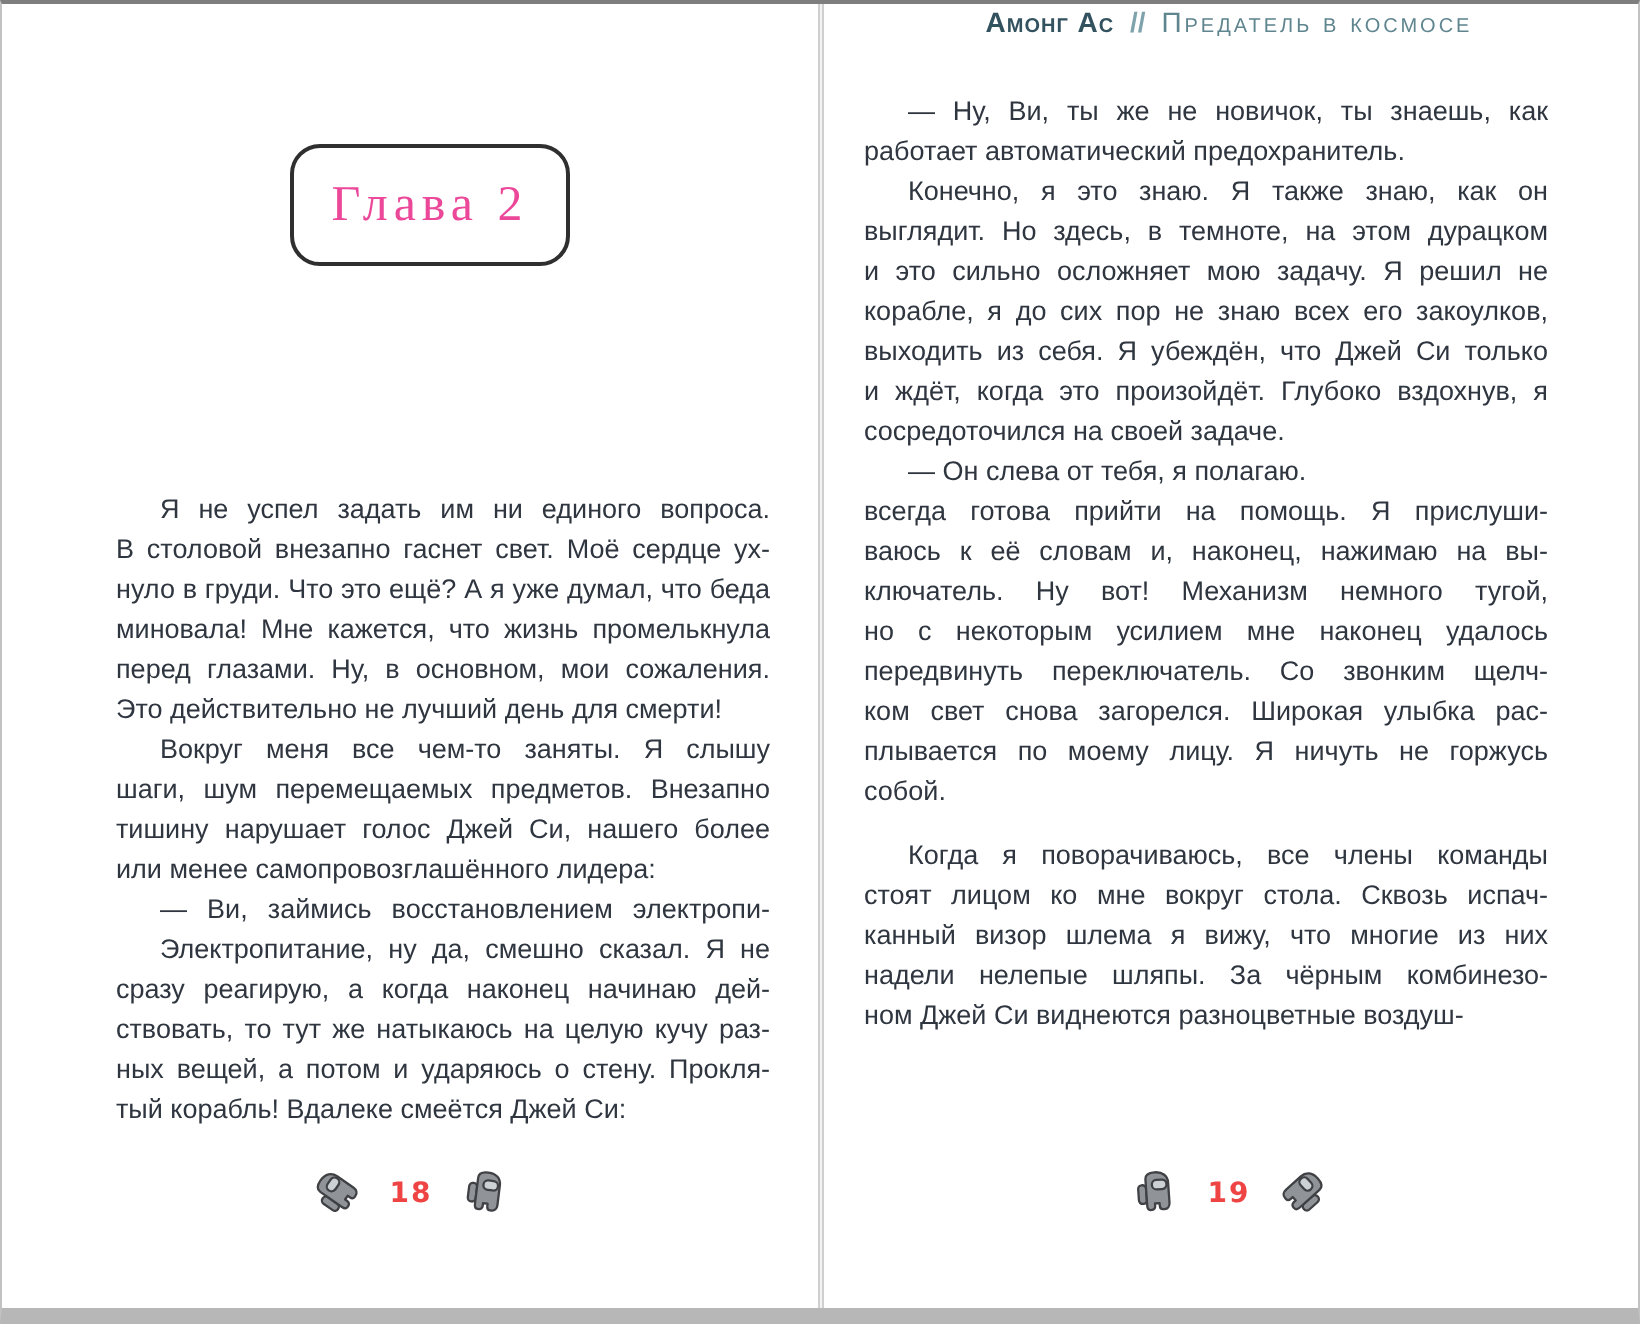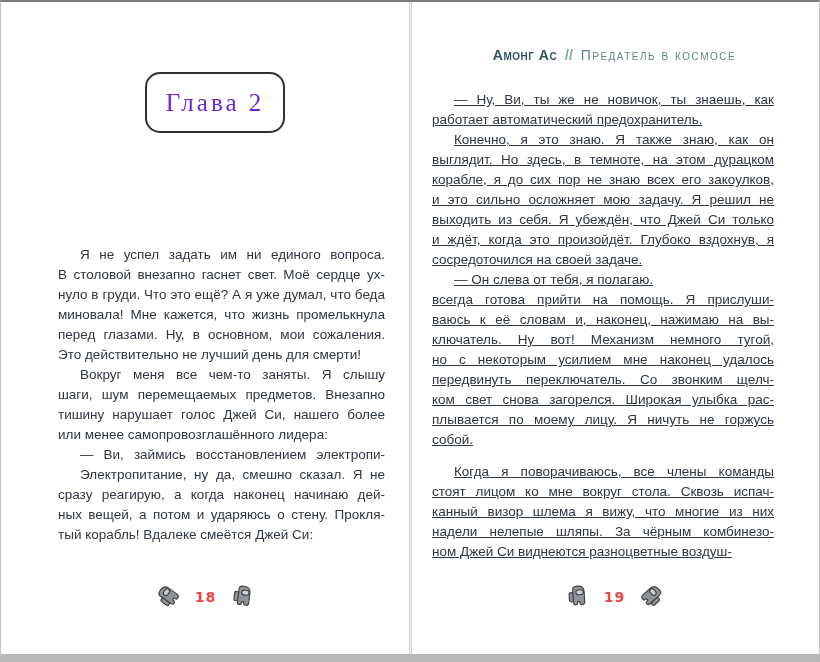--- a/index.html
+++ b/index.html
@@ -25,36 +25,36 @@
   
   .chapter-box{
     margin:70px 0 0 144px;
     width:136px;height:57px;
     border:2px solid #2f2f2f;
     border-radius:15px;
     display:flex;align-items:center;justify-content:center;
   }
   .chapter-box .chapter-label{
     font-family:"Liberation Serif",serif;
-    font-size:25px;letter-spacing:3px;color:#6d28d9;
+    font-size:25px;letter-spacing:3px;color:#ec4899;
   }
   
   .running-header{
-    margin-top:44px;text-align:center;
+    text-align:center;
     font-size:14px;line-height:18px;
     font-variant:small-caps;
     white-space:nowrap;
   }
   .running-header .series{font-weight:700;color:#33525f;letter-spacing:0.5px;}
   .running-header .separator{color:#7fa3ad;font-weight:700;padding:0 4px;}
   .running-header .title{color:#5f858f;letter-spacing:1.5px;}
   
   .text-block{font-size:13.5px;line-height:20px;color:#2f3640;}
   .text-left{margin:112px 0 0 57px;width:327px;}
-  .text-right{margin:26px 0 0 22px;width:342px;text-decoration:underline;}
+  .text-right{margin:26px 0 0 22px;width:342px;}
   .para{margin:0;}
   .para.gap{margin-top:12px;}
   .line{
     height:20px;overflow:hidden;
     text-align:justify;text-align-last:justify;
   }
   .line.first{text-indent:22px;}
   .line.last{text-align-last:left;}
   
   .footer{
@@ -105,20 +105,21 @@
             <div class="line">шаги, шум перемещаемых предметов. Внезапно</div>
             <div class="line">тишину нарушает голос Джей Си, нашего более</div>
             <div class="line last">или менее самопровозглашённого лидера:</div>
           </div>
           <div class="para">
             <div class="line first">— Ви, займись восстановлением электропи-</div>
           </div>
           <div class="para">
             <div class="line first">Электропитание, ну да, смешно сказал. Я не</div>
             <div class="line">сразу реагирую, а когда наконец начинаю дей-</div>
+            <div class="line">ствовать, то тут же натыкаюсь на целую кучу раз-</div>
             <div class="line">ных вещей, а потом и ударяюсь о стену. Прокля-</div>
             <div class="line last">тый корабль! Вдалеке смеётся Джей Си:</div>
           </div>
         </div>
       <div class="footer">
         <svg class="crewmate tilt-left" viewBox="0 0 32 32">
             <use href="#crewmate-shape"></use>
           </svg>
         <span class="page-number">18</span>
         <svg class="crewmate tilt-slight" viewBox="0 0 32 32">
@@ -134,22 +135,22 @@
         <span class="title">Предатель в космосе</span>
       </div>
       <div class="text-block text-right" id="right-text">
           <div class="para">
             <div class="line first">— Ну, Ви, ты же не новичок, ты знаешь, как</div>
             <div class="line last">работает автоматический предохранитель.</div>
           </div>
           <div class="para">
             <div class="line first">Конечно, я это знаю. Я также знаю, как он</div>
             <div class="line">выглядит. Но здесь, в темноте, на этом дурацком</div>
+            <div class="line">и это сильно осложняет мою задачу. Я решил не</div>
             <div class="line">корабле, я до сих пор не знаю всех его закоулков,</div>
-            <div class="line">и это сильно осложняет мою задачу. Я решил не</div>
             <div class="line">выходить из себя. Я убеждён, что Джей Си только</div>
             <div class="line">и ждёт, когда это произойдёт. Глубоко вздохнув, я</div>
             <div class="line last">сосредоточился на своей задаче.</div>
           </div>
           <div class="para">
             <div class="line first last">— Он слева от тебя, я полагаю.</div>
           </div>
           <div class="para">
             <div class="line">всегда готова прийти на помощь. Я прислуши-</div>
             <div class="line">ваюсь к её словам и, наконец, нажимаю на вы-</div>

